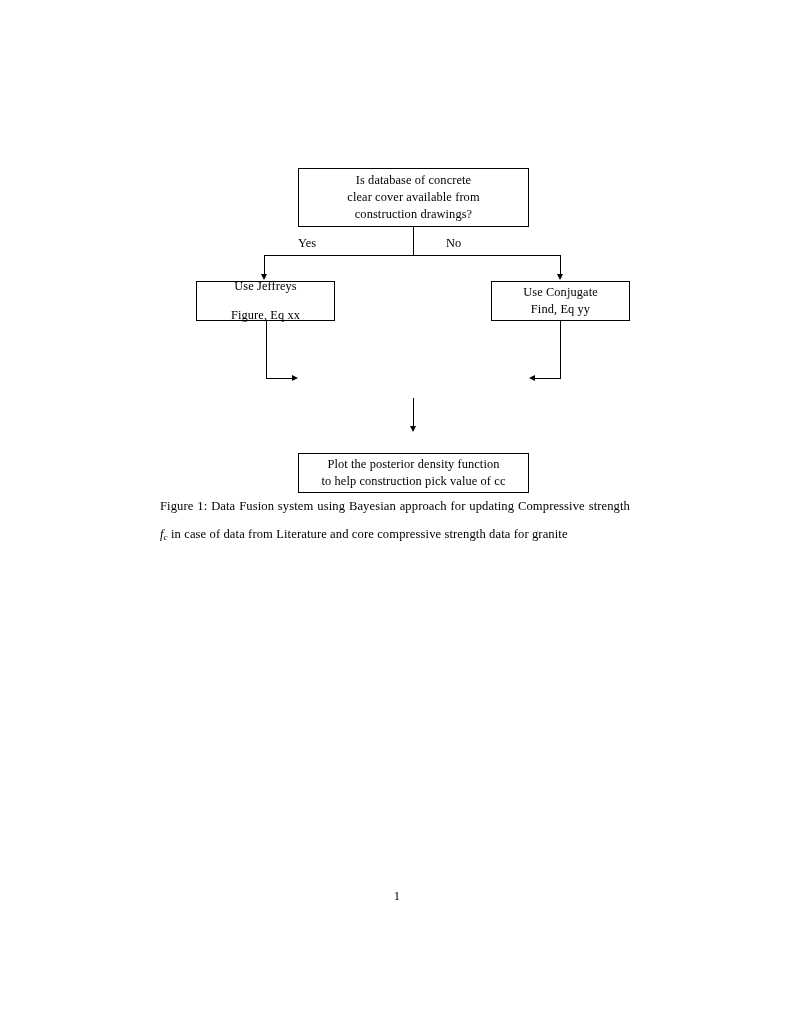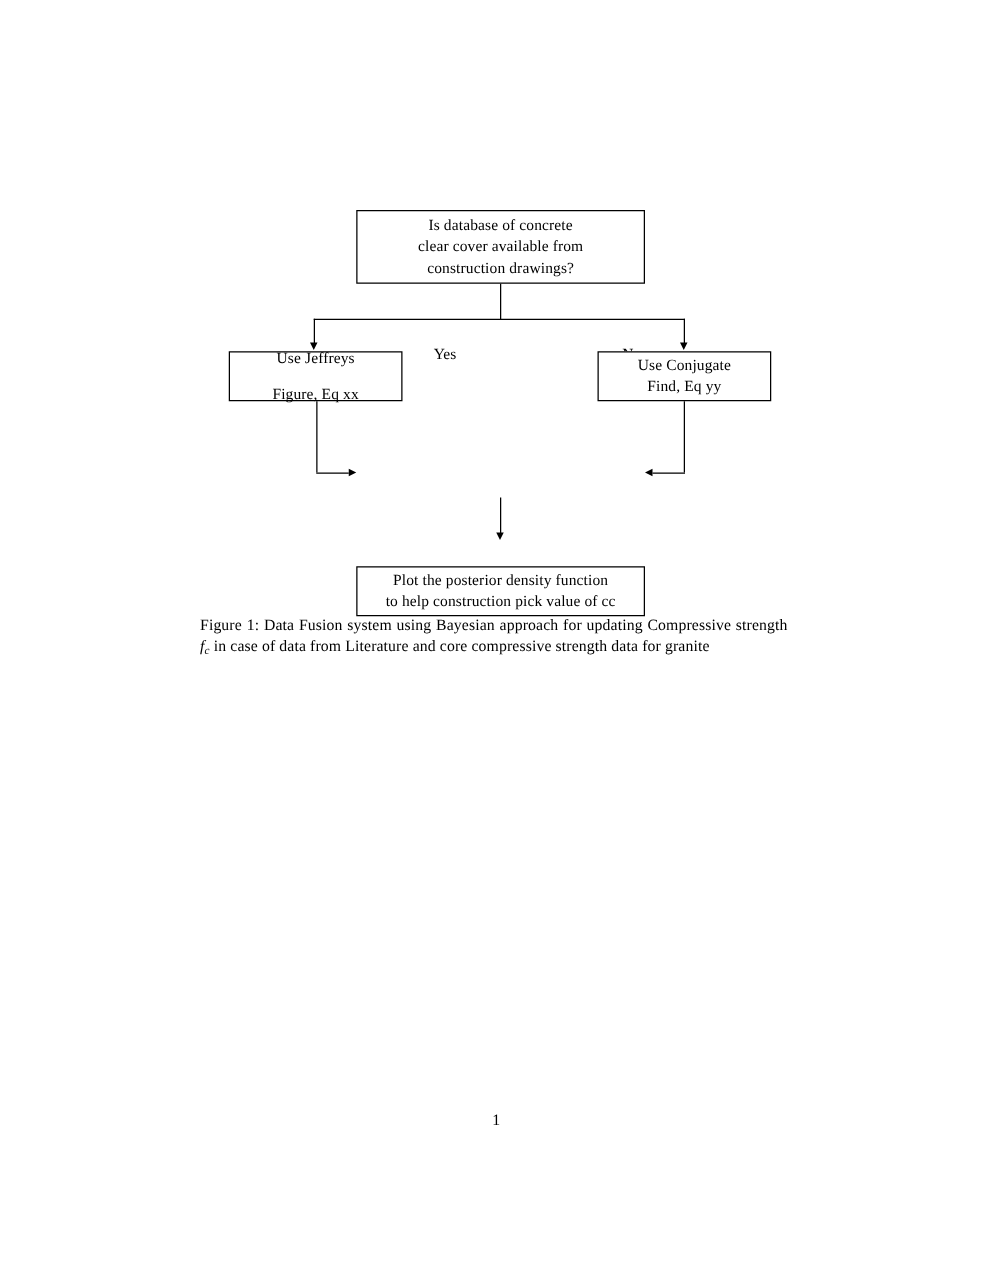--- a/index.html
+++ b/index.html
@@ -19,21 +19,21 @@
   #page {
     position: absolute;
     inset: 0;
     width: 794px;
     height: 1028px;
   }
 
   
   #figure {
     position: absolute;
-    left: 4px;
+    left: 17px;
     top: 0;
     width: 703px;
     height: 480px;
   }
 
   .node {
     position: absolute;
     box-sizing: border-box;
     border: 1px solid #000000;
     background: #ffffff;
@@ -115,32 +115,31 @@
     border-top: 3.2px solid transparent;
     border-bottom: 3.2px solid transparent;
     border-right: 6px solid #000000;
   }
 
   .edge-label {
     position: absolute;
     font-size: 12.4px;
     line-height: 14px;
     white-space: nowrap;
-    text-align: right;
-    margin-top: 40px;
+    text-align: left;
   }
 
   
   #caption {
     position: absolute;
     left: 160px;
     top: 492px;
     width: 470px;
     font-size: 12.6px;
-    line-height: 17px;
+    line-height: 28px;
     text-align: justify;
     text-justify: inter-word;
     letter-spacing: 0.1px;
   }
   #caption .mathit {
     font-style: italic;
     font-family: "Liberation Serif", "DejaVu Serif", serif;
   }
   #caption .sub {
     font-size: 9px;

